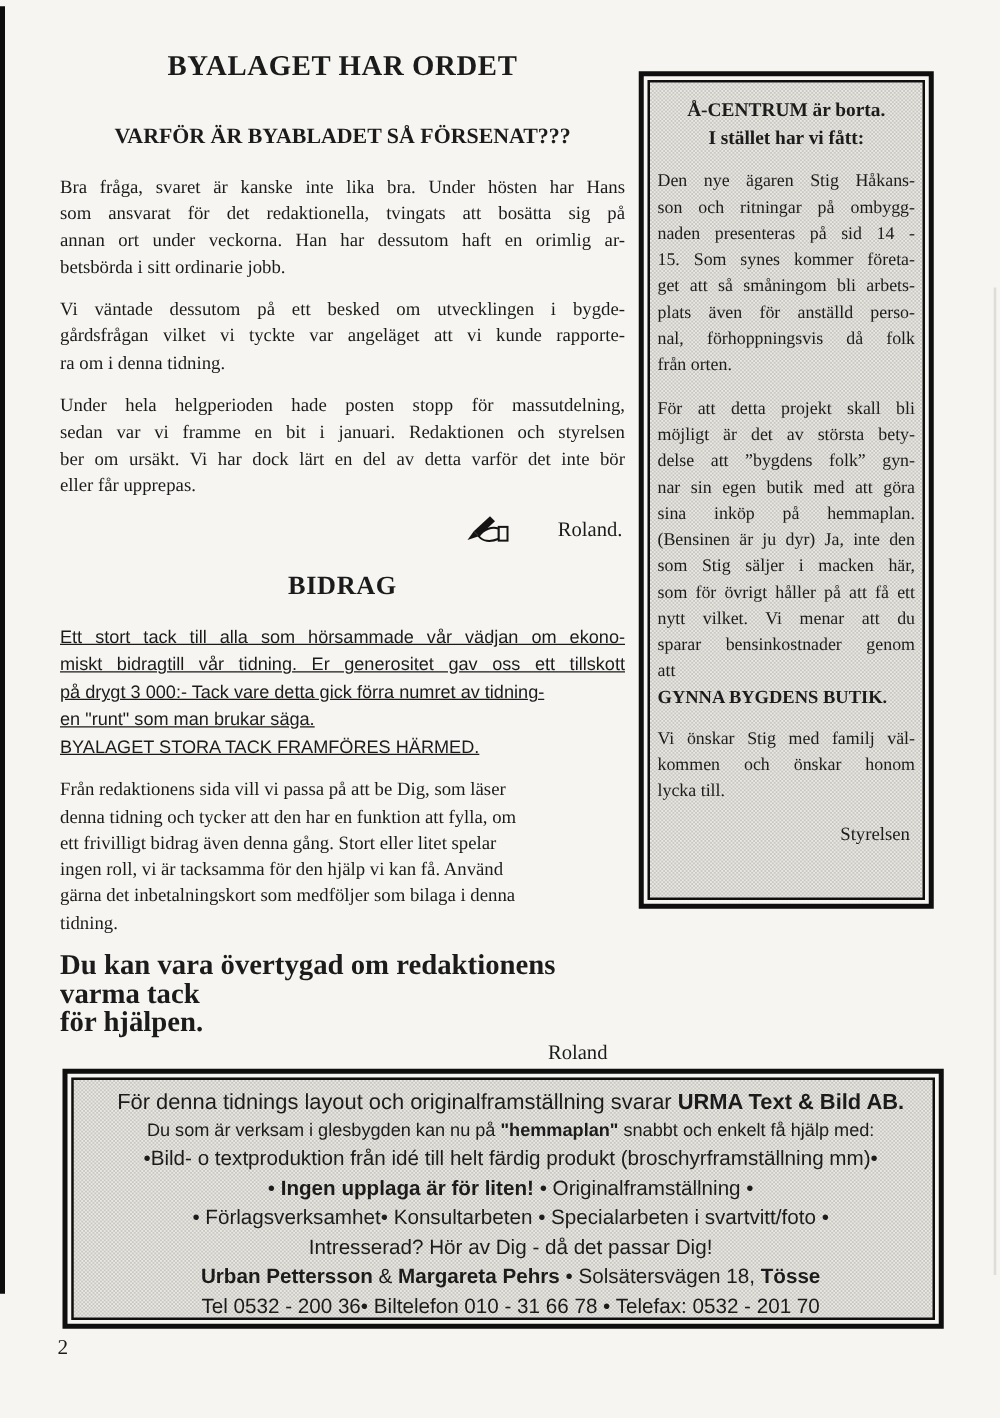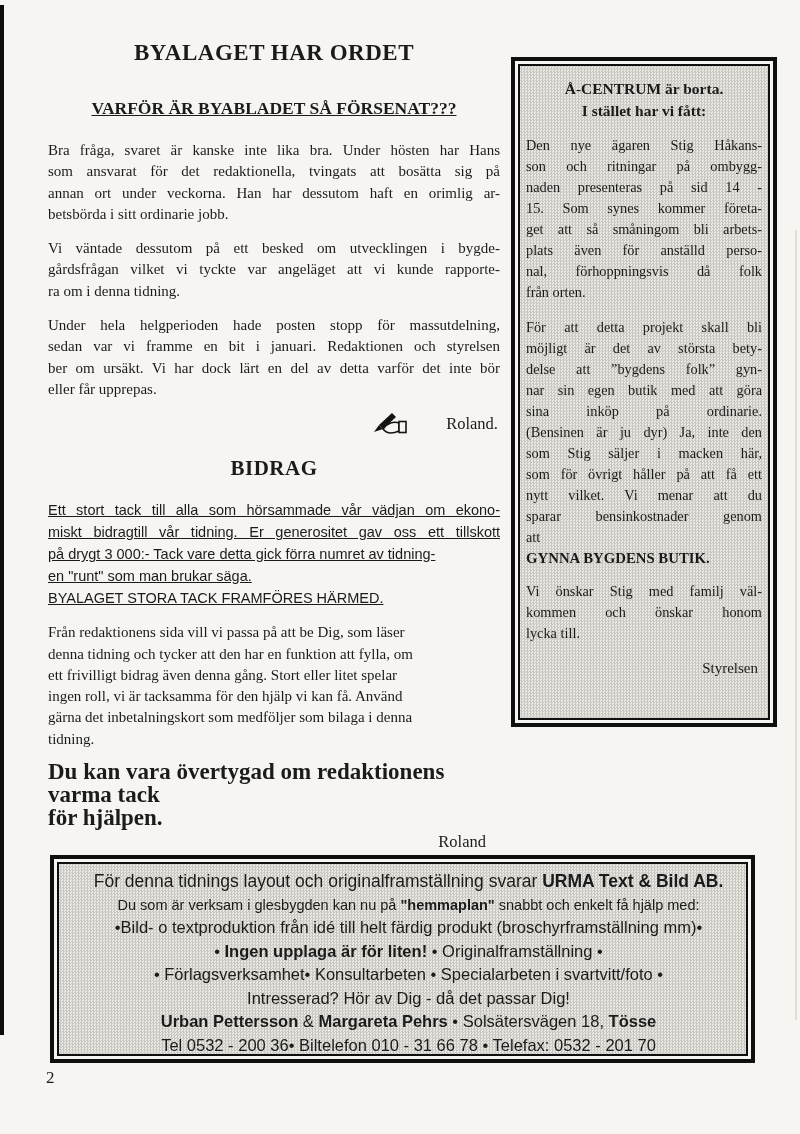--- a/index.html
+++ b/index.html
@@ -10,42 +10,42 @@
   }
   .sans{font-family:"Liberation Sans","DejaVu Sans",sans-serif;text-decoration:underline;}
 
   
   .edge-artifact{position:absolute;left:0;top:5px;width:4px;height:1030px;background:#0d0d0d;}
   .fold-line{position:absolute;left:795px;top:230px;width:2px;height:790px;background:#e0dcd6;}
 
   
   .left-col{position:absolute;left:48px;top:38px;width:452px;}
   .article-title{font-size:23px;font-weight:bold;text-align:center;line-height:30px;letter-spacing:.5px;margin:0;}
-  .article-subtitle{font-size:17.5px;font-weight:bold;text-align:center;line-height:24px;margin:28px 0 0 0;text-decoration:underline;}
+  .article-subtitle{font-size:17.5px;font-weight:bold;text-align:center;line-height:24px;margin:28px 0 0 0;}
   .para{font-size:15px;line-height:21.3px;margin:13px 0 0 0;}
   .para.first{margin-top:20px;}
   .line{display:block;}
   .justify .line{text-align:justify;text-align-last:justify;}
   .justify .line:last-child{text-align-last:auto;}
   .sig-row{margin-top:10px;height:28px;display:flex;justify-content:flex-end;align-items:center;gap:37px;padding-right:2px;}
   .sig-row .name{font-size:16.5px;}
   .section-title{font-size:21px;font-weight:bold;text-align:center;line-height:28px;margin:16px 0 0 0;letter-spacing:.5px;}
   .sans-para{font-size:14.5px;line-height:22px;margin:17px 0 0 0;}
   .sans-tail{font-size:14.5px;line-height:22px;margin:0;}
   .serif-para2{margin-top:13px;}
   .closing{font-size:23px;font-weight:bold;line-height:23px;margin:10px 0 0 0;}
   .roland2{margin-top:2px;font-size:16.5px;line-height:22px;text-align:right;padding-right:14px;}
 
   
   .box-outer{position:absolute;border:4px solid #0f0f0f;background:#f6f5f1;padding:3px;box-sizing:border-box;}
   .box-inner{border:2px solid #0f0f0f;height:100%;box-sizing:border-box;
     background-color:#eae8e3;
     background-image:conic-gradient(#c9c7c1 25%,transparent 25% 50%,#c9c7c1 50% 75%,transparent 75%);
     background-size:3px 3px;}
-  .notice{left:511px;top:57px;width:266px;height:670px;}
+  .notice{left:511px;top:57px;width:236px;height:670px;}
   .notice .box-inner{padding:12px 4px 8px 4px;}
   .notice-header{font-size:15.5px;font-weight:bold;text-align:center;line-height:21.5px;margin:0;}
   .notice-para{font-size:14.3px;line-height:21px;margin:14px 2px 0 2px;}
   .notice-bold{font-size:14.8px;font-weight:bold;line-height:21px;margin:0 2px;}
   .notice-sig{font-size:15px;text-align:right;margin:16px 6px 0 0;}
 
   .ad{left:50px;top:855px;width:705px;height:208px;}
   .ad .box-inner{padding:4px 8px 0 20px;text-align:center;
     font-family:"Liberation Sans","DejaVu Sans",sans-serif;}
   .ad-l1{font-size:17.5px;line-height:26px;}
@@ -137,21 +137,21 @@
         <span class="line">get att så småningom bli arbets-</span>
         <span class="line">plats även för anställd perso-</span>
         <span class="line">nal, förhoppningsvis då folk</span>
         <span class="line">från orten.</span>
       </p>
     <p class="notice-para justify">
         <span class="line">För att detta projekt skall bli</span>
         <span class="line">möjligt är det av största bety-</span>
         <span class="line">delse att ”bygdens folk” gyn-</span>
         <span class="line">nar sin egen butik med att göra</span>
-        <span class="line">sina inköp på ordinarie.</span>
+        <span class="line">sina inköp på hemmaplan.</span>
         <span class="line">(Bensinen är ju dyr) Ja, inte den</span>
         <span class="line">som Stig säljer i macken här,</span>
         <span class="line">som för övrigt håller på att få ett</span>
         <span class="line">nytt vilket. Vi menar att du</span>
         <span class="line">sparar bensinkostnader genom</span>
         <span class="line">att</span>
       </p>
     <div class="notice-bold">GYNNA BYGDENS BUTIK.</div>
     <p class="notice-para justify" style="margin-top:12px;">
         <span class="line">Vi önskar Stig med familj väl-</span>

